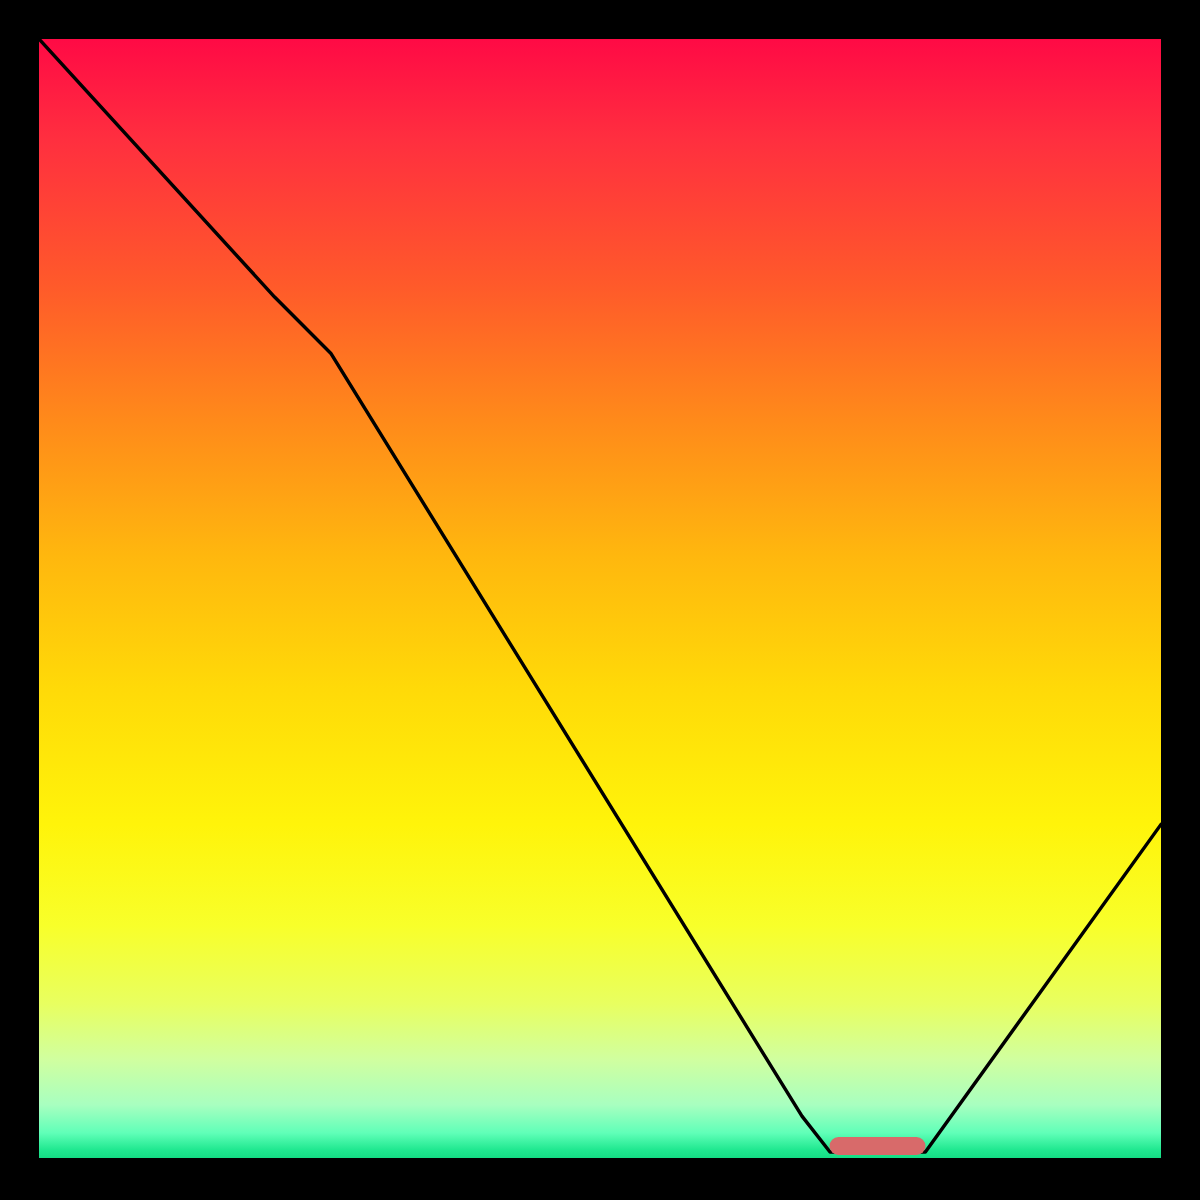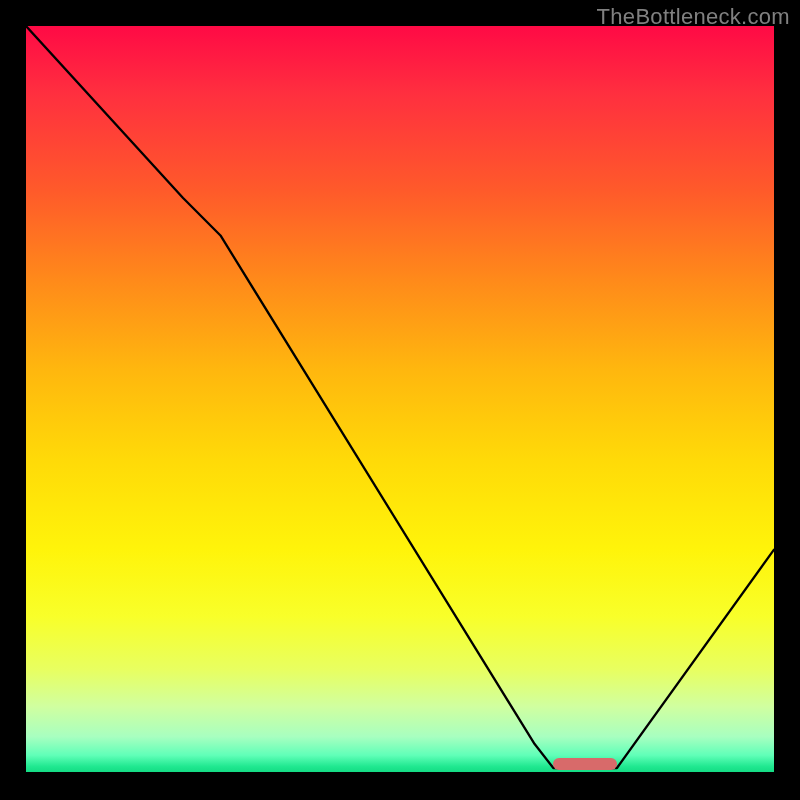--- a/index.html
+++ b/index.html
@@ -74,21 +74,20 @@
     font-size: 22px;
     letter-spacing: 0.3px;
     user-select: none;
   }
 </style>
 </head>
 <body>
 
 <div class="chart-container">
 
-  <div class="watermark">TheBottleneck.com</div>
 
   <div class="plot-area">
     <div class="gradient-bg"></div>
 
     <svg class="curve" viewBox="0 0 748 748" preserveAspectRatio="none">
       <path id="curve-path" d="M0.00 0.00 L157.08 172.04 L194.48 209.44 L508.64 718.08 L527.34 742.02 L590.92 742.02 L748.00 523.60" fill="none" stroke="#000" stroke-width="2.3" stroke-linejoin="round" stroke-linecap="round"></path>
     </svg>
 
     <div class="marker" id="marker" style="left: 70.5%; width: 8.5%; bottom: 4px; background: rgb(216, 106, 106);"></div>
 

